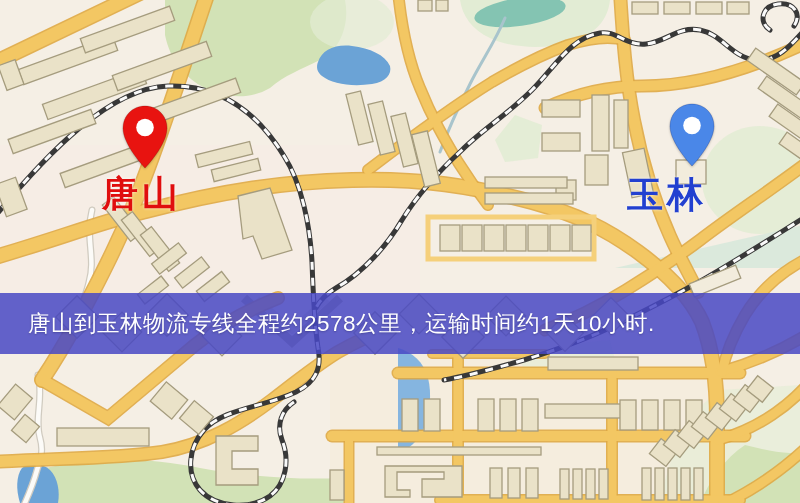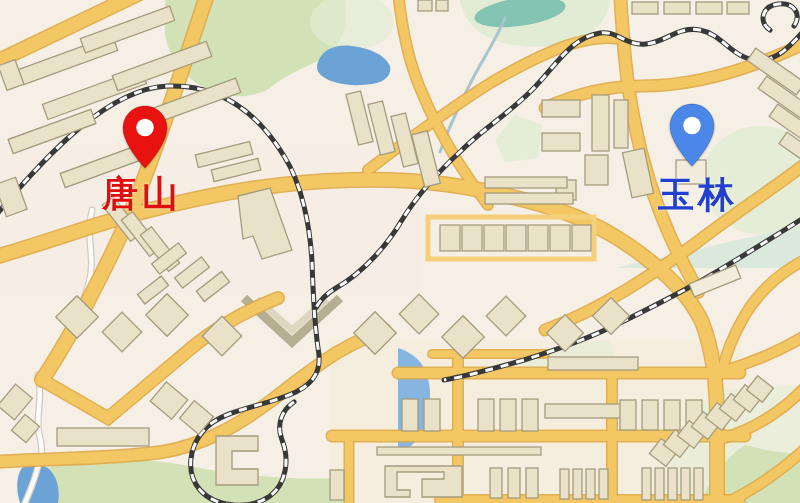--- a/index.html
+++ b/index.html
@@ -206,15 +206,18 @@
     </svg>
   </div>
   <div class="pin-label" id="label-origin" style="left: 57px; top: 176px; color: rgb(224, 14, 14);">唐山</div>
 
   <div class="pin" id="pin-dest" style="left:669px;top:103px;">
     <svg width="46" height="64" viewBox="0 0 46 64">
       <path class="pin-body" d="M23 1 C10.5 1 1 10.8 1 23.2 C1 40 23 63 23 63 C23 63 45 40 45 23.2 C45 10.8 35.5 1 23 1 Z" stroke="rgba(0,30,120,.25)" fill="#4a87e8"></path>
       <circle cx="23" cy="22.5" r="8.8" fill="#ffffff"></circle>
     </svg>
   </div>
-  <div class="pin-label" id="label-dest" style="left: 613px; top: 177px; color: rgb(34, 64, 208);">玉林</div>
-
+  <div class="pin-label" id="label-dest" style="left: 582px; top: 177px; color: rgb(34, 64, 208);">玉林</div>
+
+  <div class="banner" id="route-banner" style="top: 293px; height: 61px; background: rgba(72, 72, 196, 0.85);">
+    <span style="color: rgb(255, 255, 255);">唐山到玉林物流专线全程约2578公里，运输时间约1天10小时.</span>
+  </div>
 </div>
 
 </body></html>

